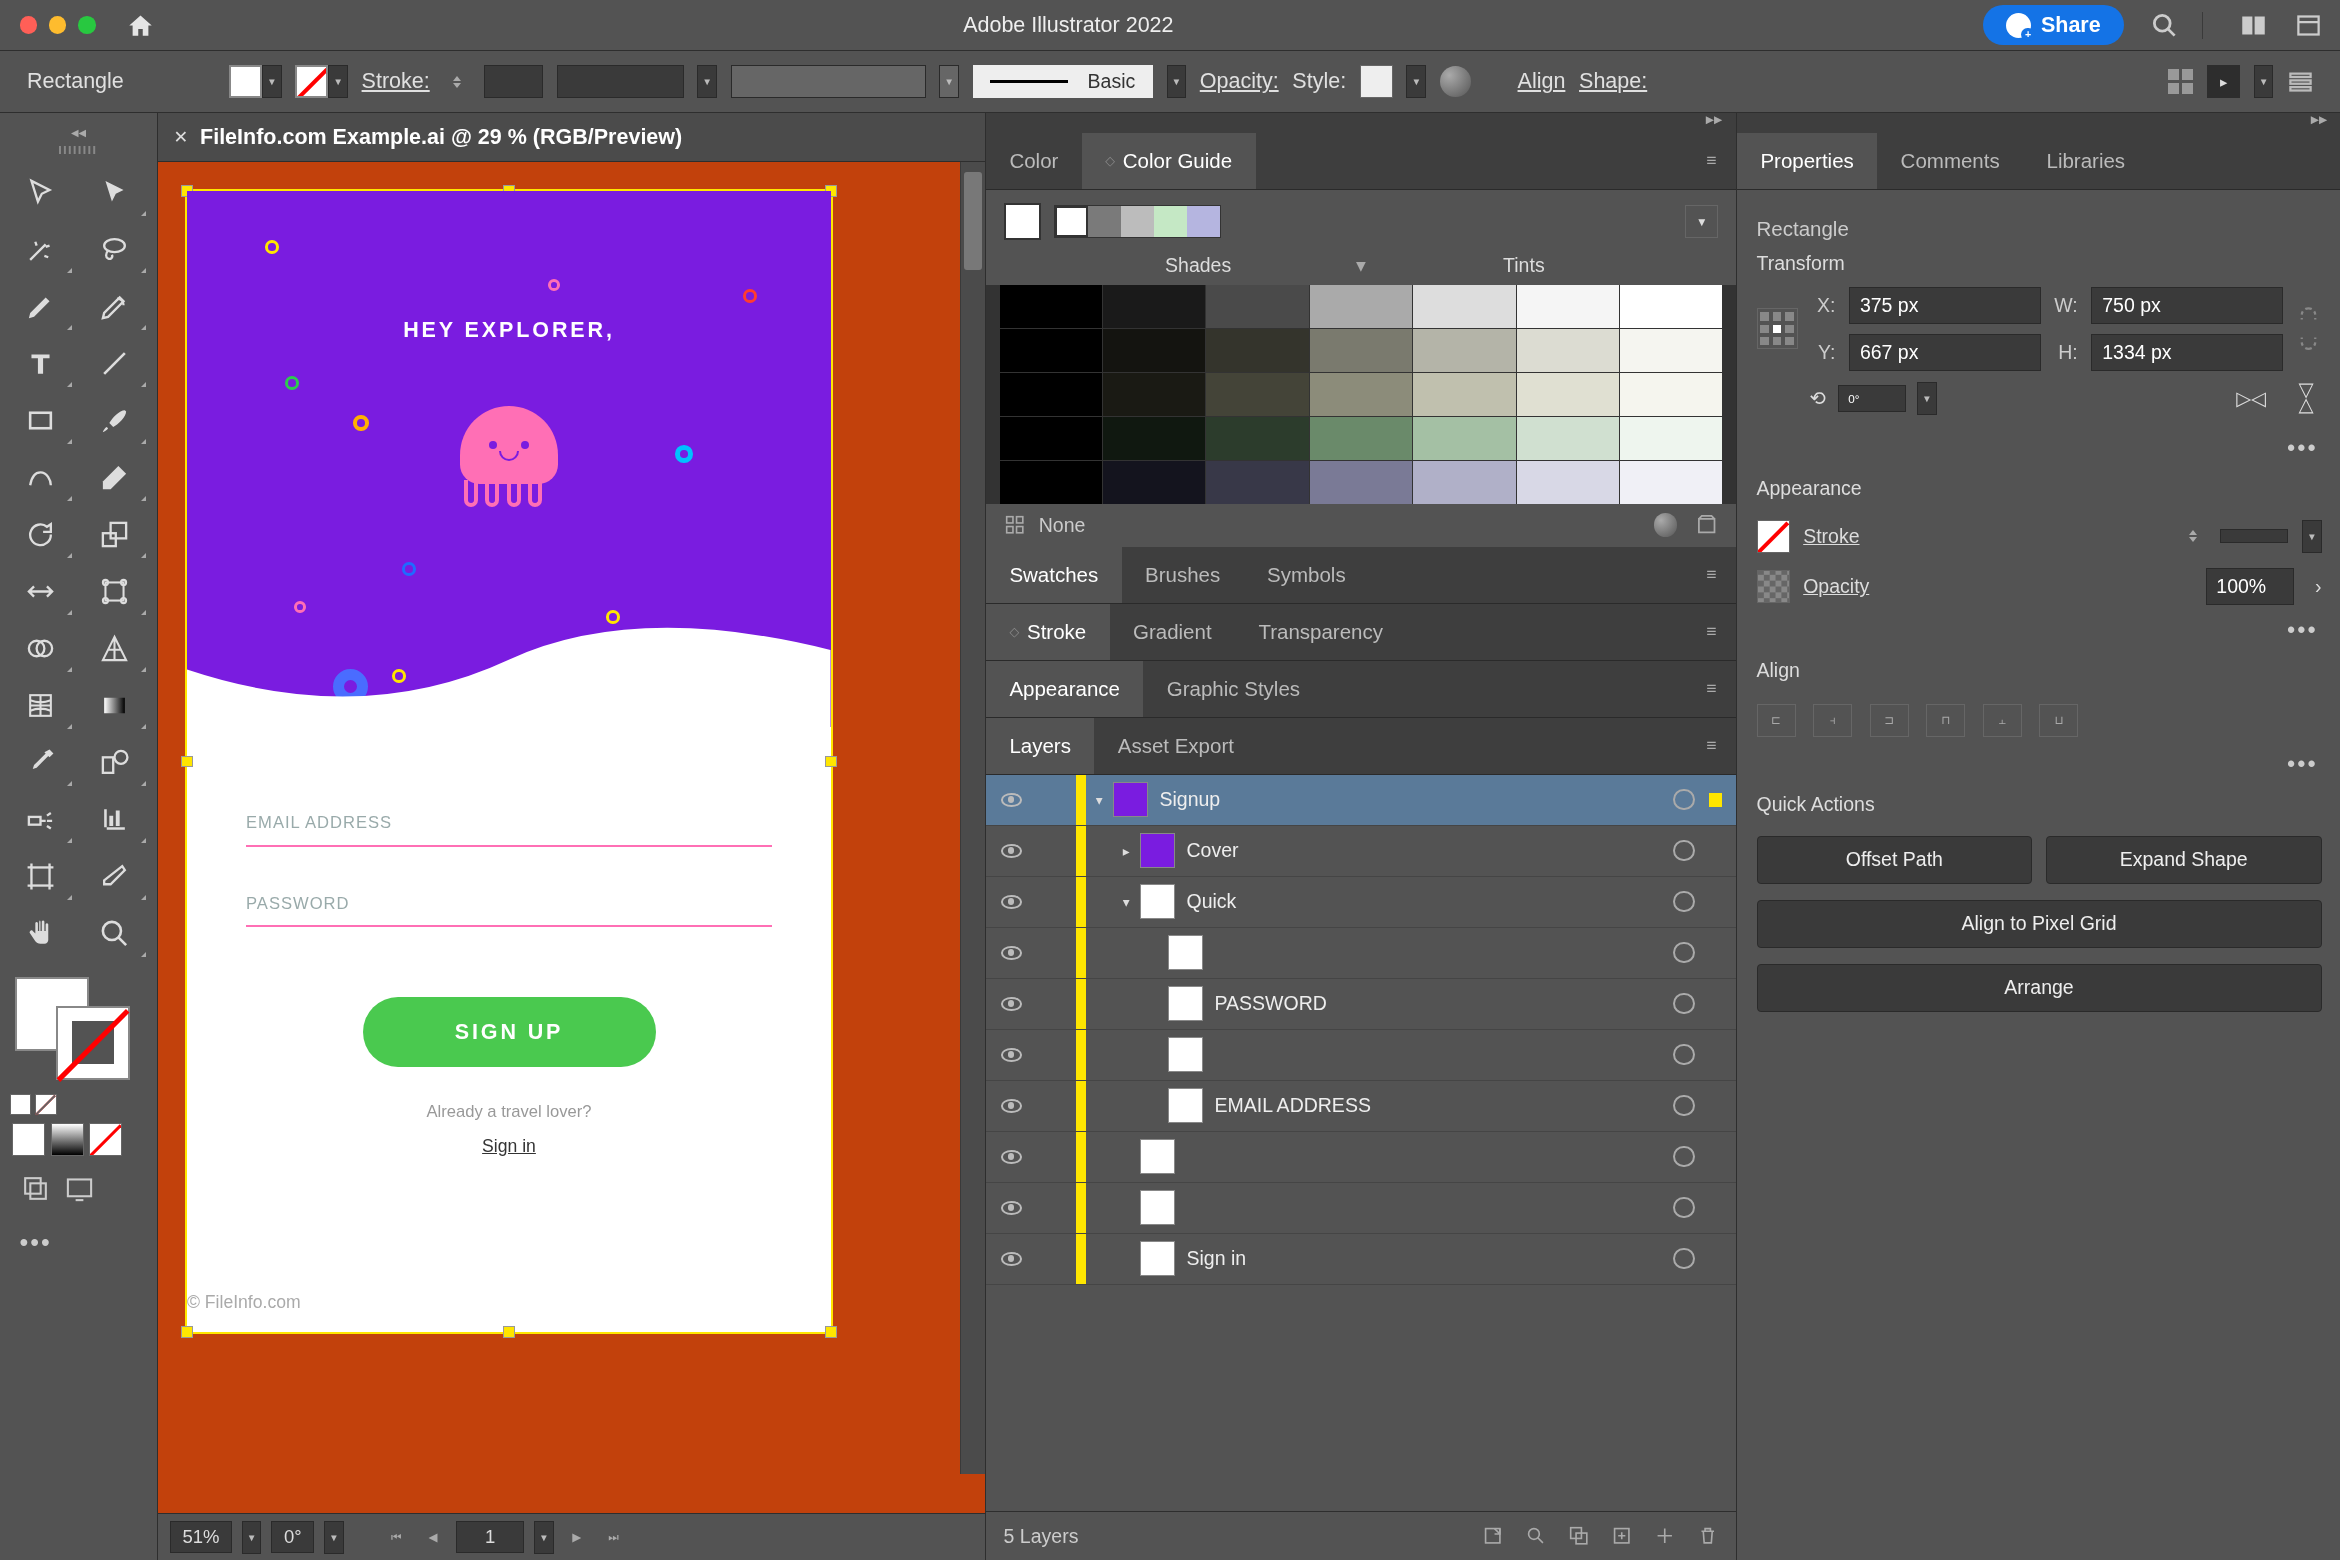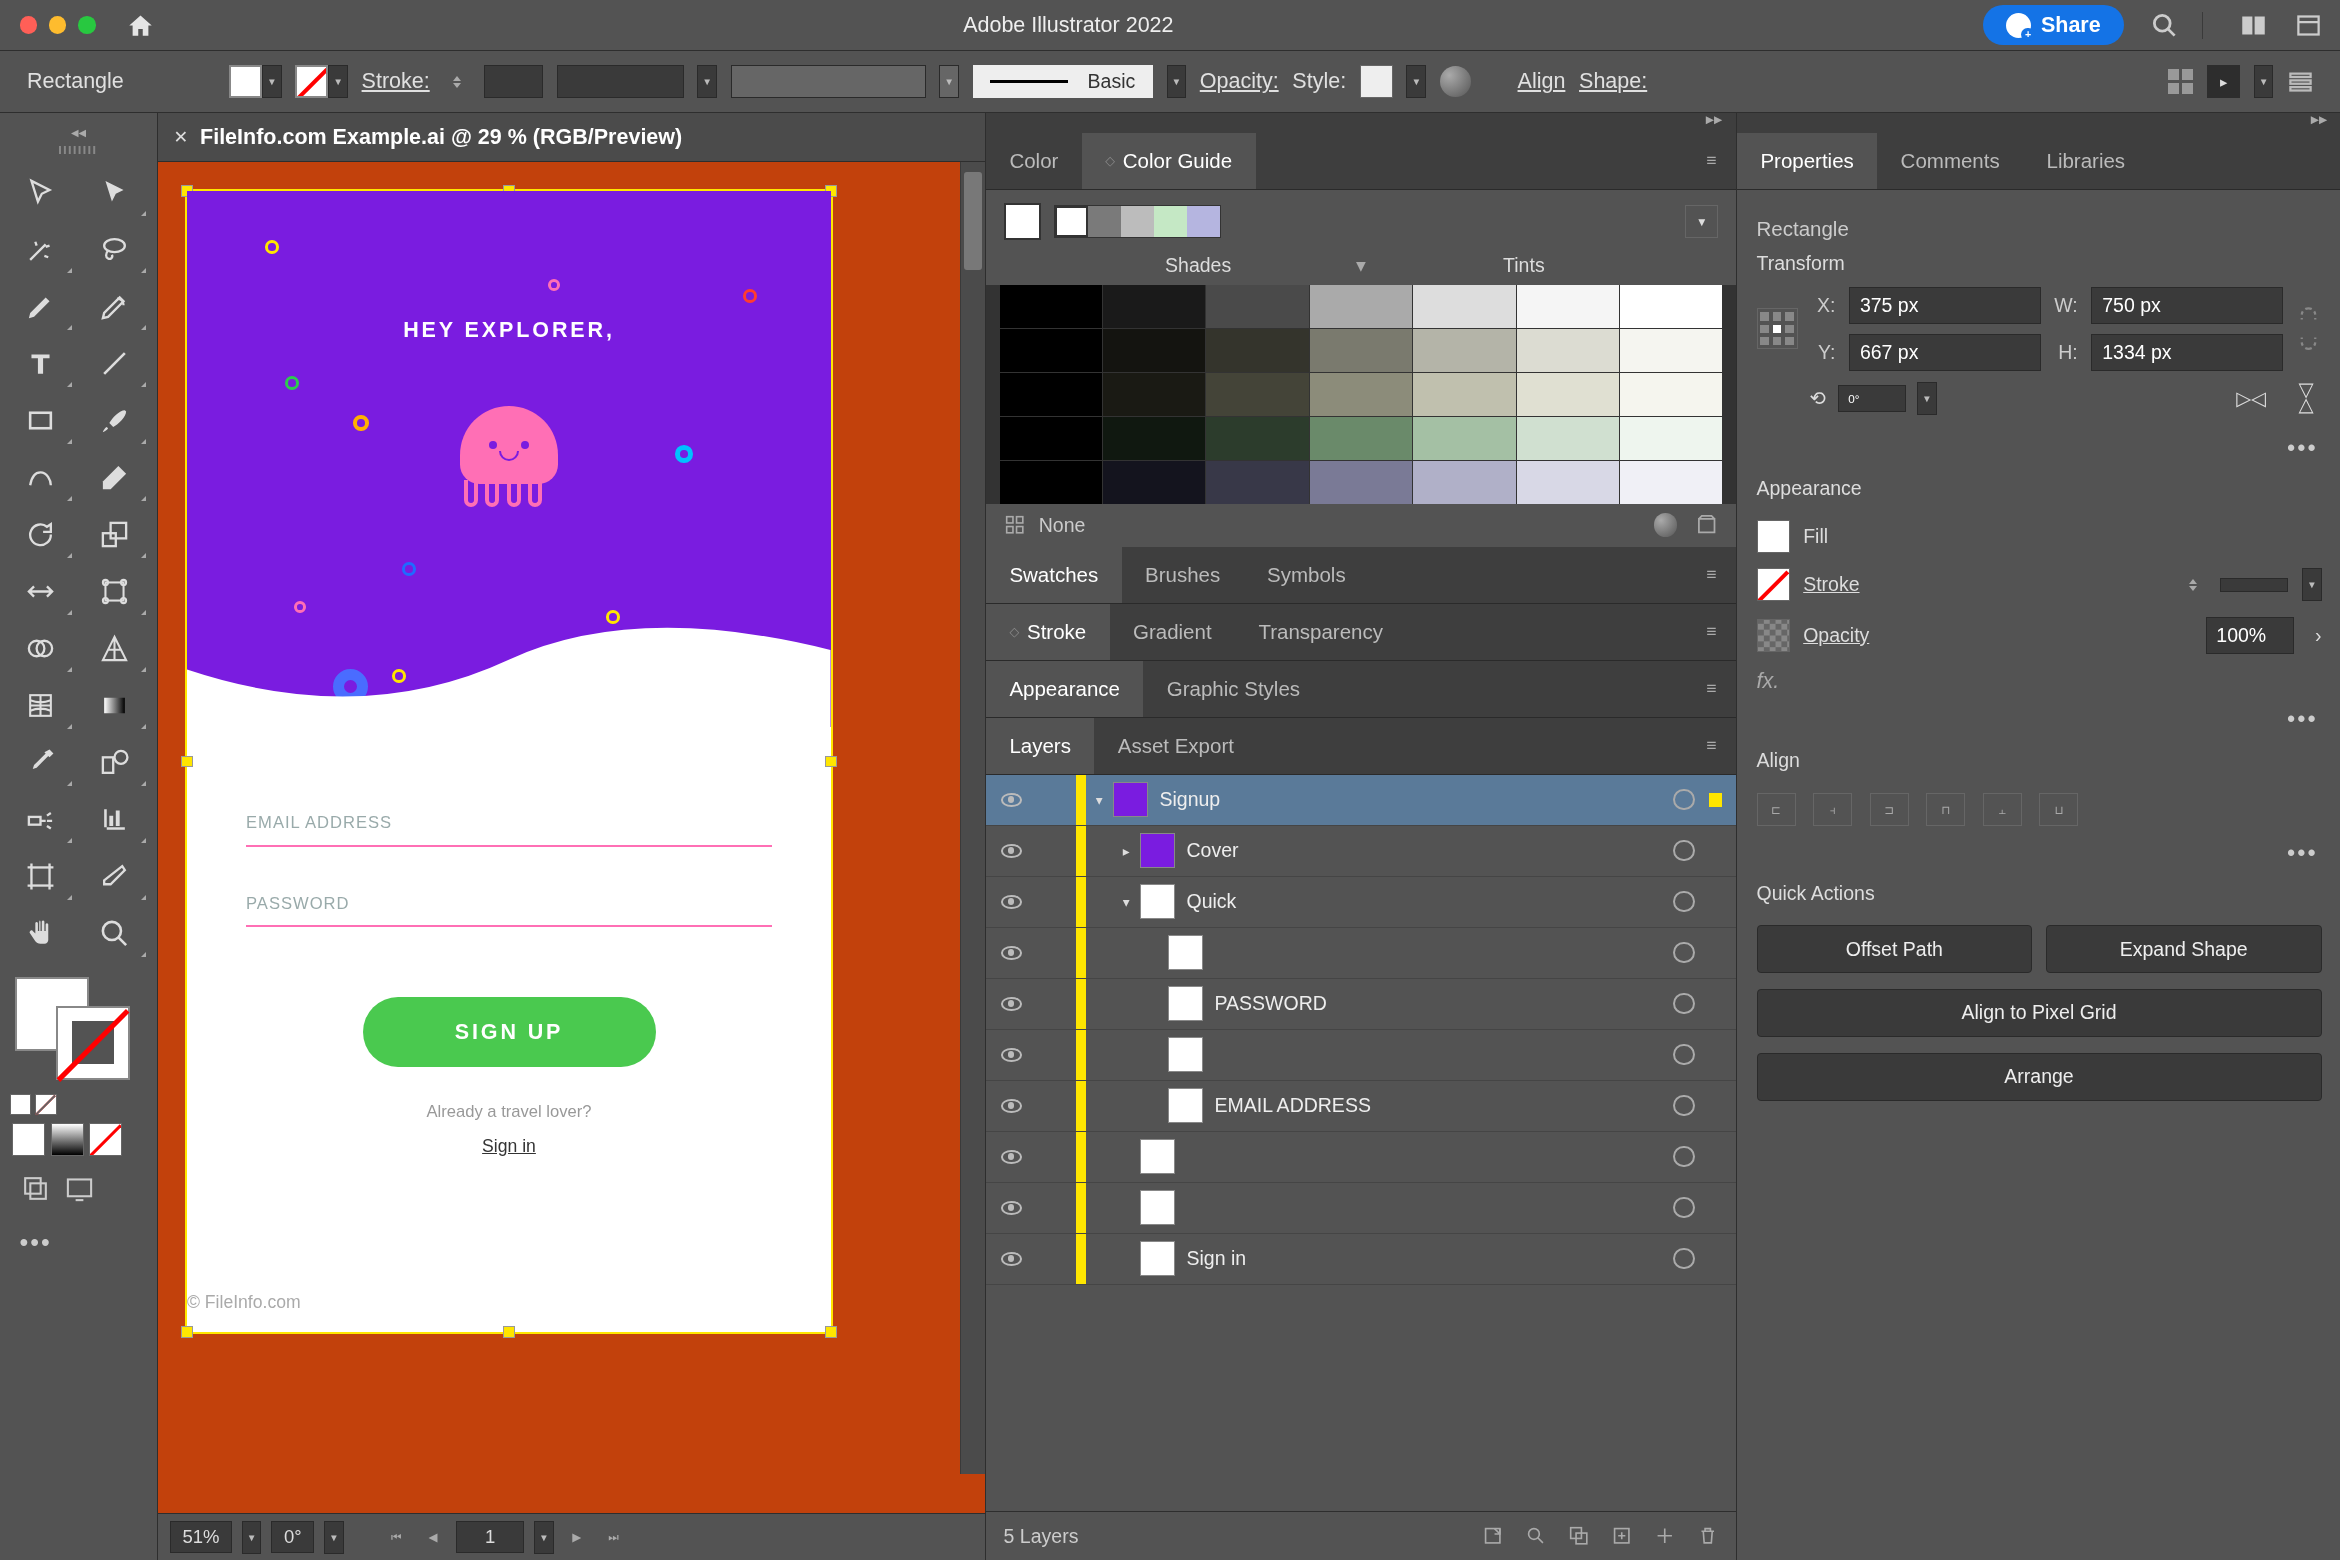--- a/index.html
+++ b/index.html
@@ -801,44 +801,37 @@
           <div class="dd-arrow">▼</div>
           <div style="flex:1"></div>
           <span style="font-size:19.5px">▷◁</span>
           <span style="font-size:19.5px;transform:rotate(90deg);margin-left:13.7px">▷◁</span>
         </div>
       </div>
       <div class="more-h">•••</div>
 
       <div class="section-title" style="padding:0 19.5px">Appearance</div>
       <div class="app-row">
-        <div class="app-swatch" style="background:#fff"></div>
-        <span>Fill</span>
-      </div>
-      <div class="app-row">
         <div class="app-swatch swatch nostroke"></div>
         <span class="ctrl-underline">Stroke</span>
         <div style="flex:1"></div>
         <div class="spinner">
             <span class="up"></span>
             <span class="down"></span>
           </div>
         <div class="xf-val" style="width:68px"></div>
         <div class="dd-arrow">▼</div>
       </div>
       <div class="app-row">
         <div class="app-swatch" style="background:repeating-conic-gradient(#888 0 25%,#666 0 50%) 0/11.7px 11.7px"></div>
         <span class="ctrl-underline">Opacity</span>
         <div style="flex:1"></div>
         <div class="xf-val" style="width:88px">100%</div>
         <span style="margin-left:7.8px">›</span>
       </div>
-      <div class="app-row">
-          <span style="font-style:italic;font-size:21.5px;color:#aaa">fx.</span>
-        </div>
       <div class="more-h">•••</div>
 
       <div class="section-title" style="padding:0 19.5px">Align</div>
       <div class="align-row">
         <div>⊏</div>
         <div>⫞</div>
         <div>⊐</div>
         <div>⊓</div>
         <div>⫠</div>
         <div>⊔</div>

